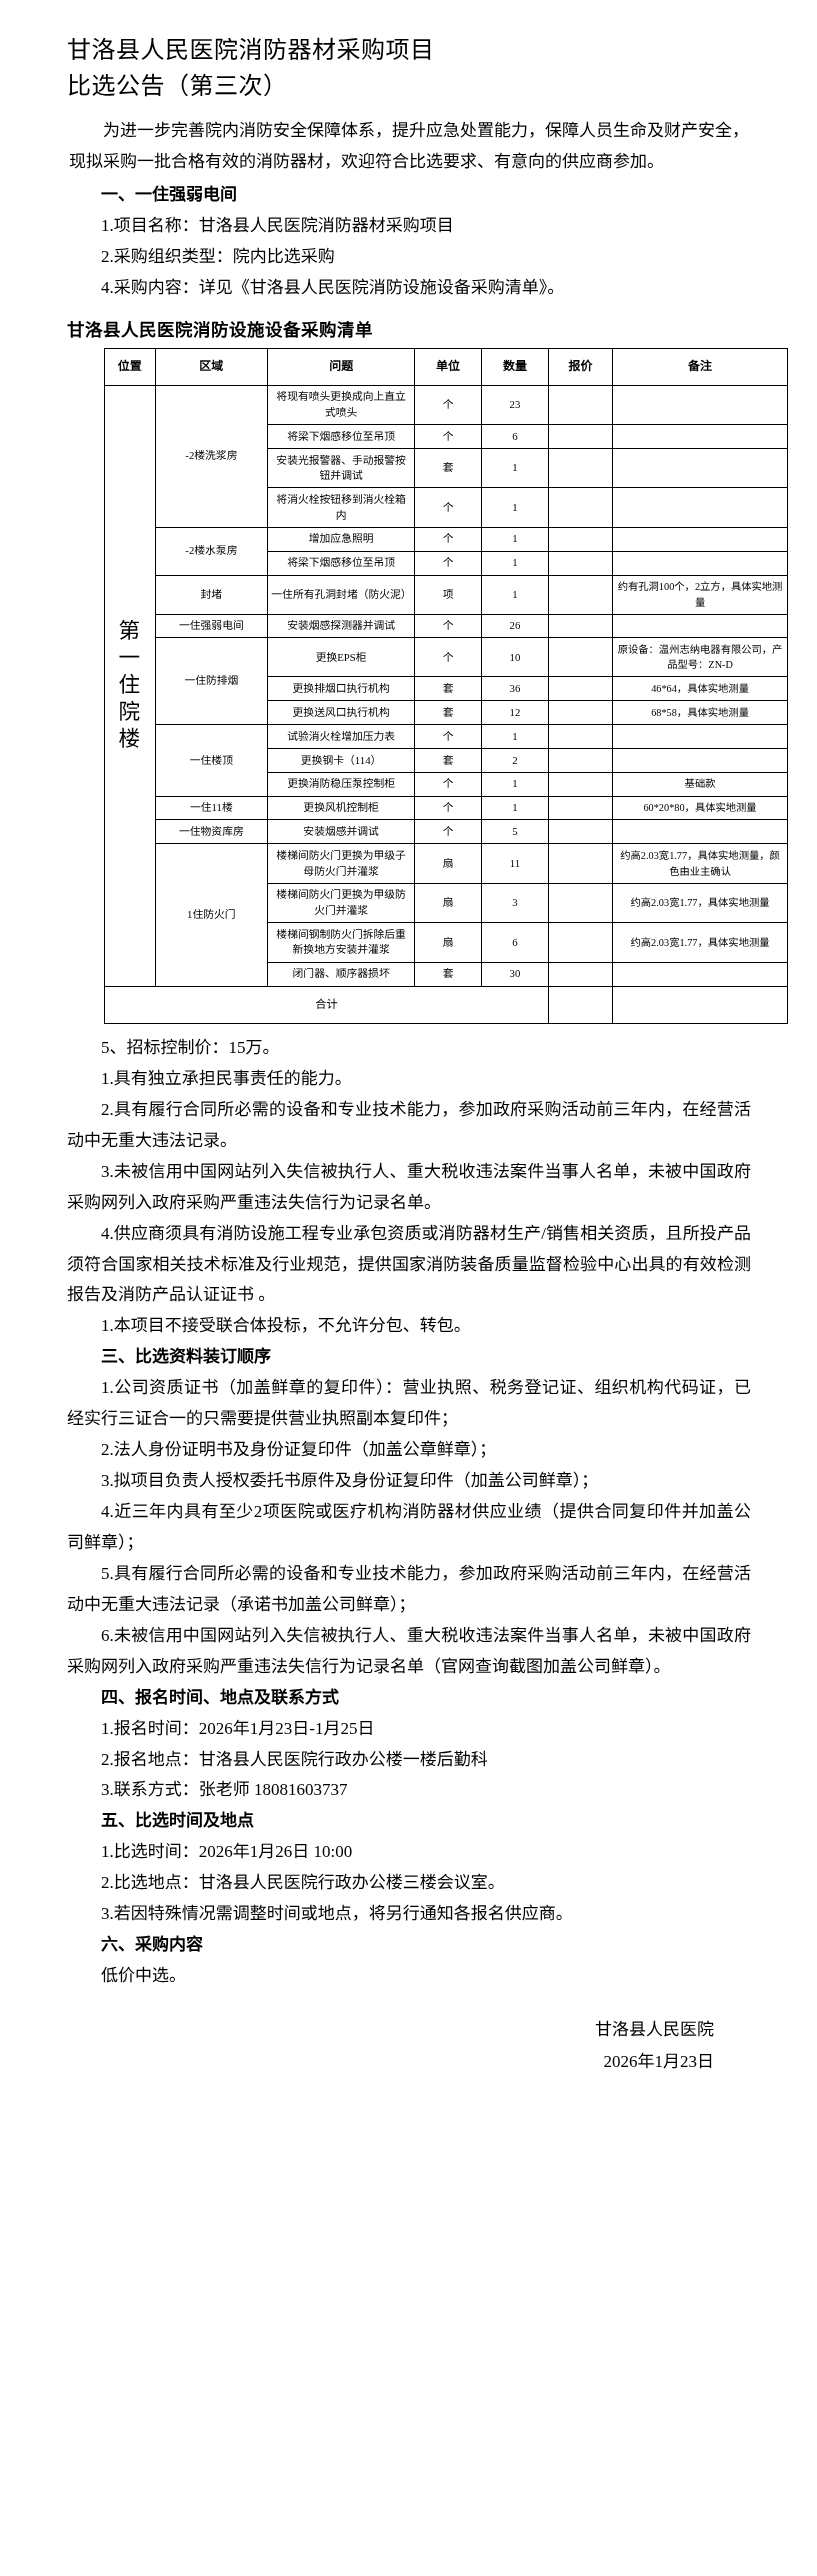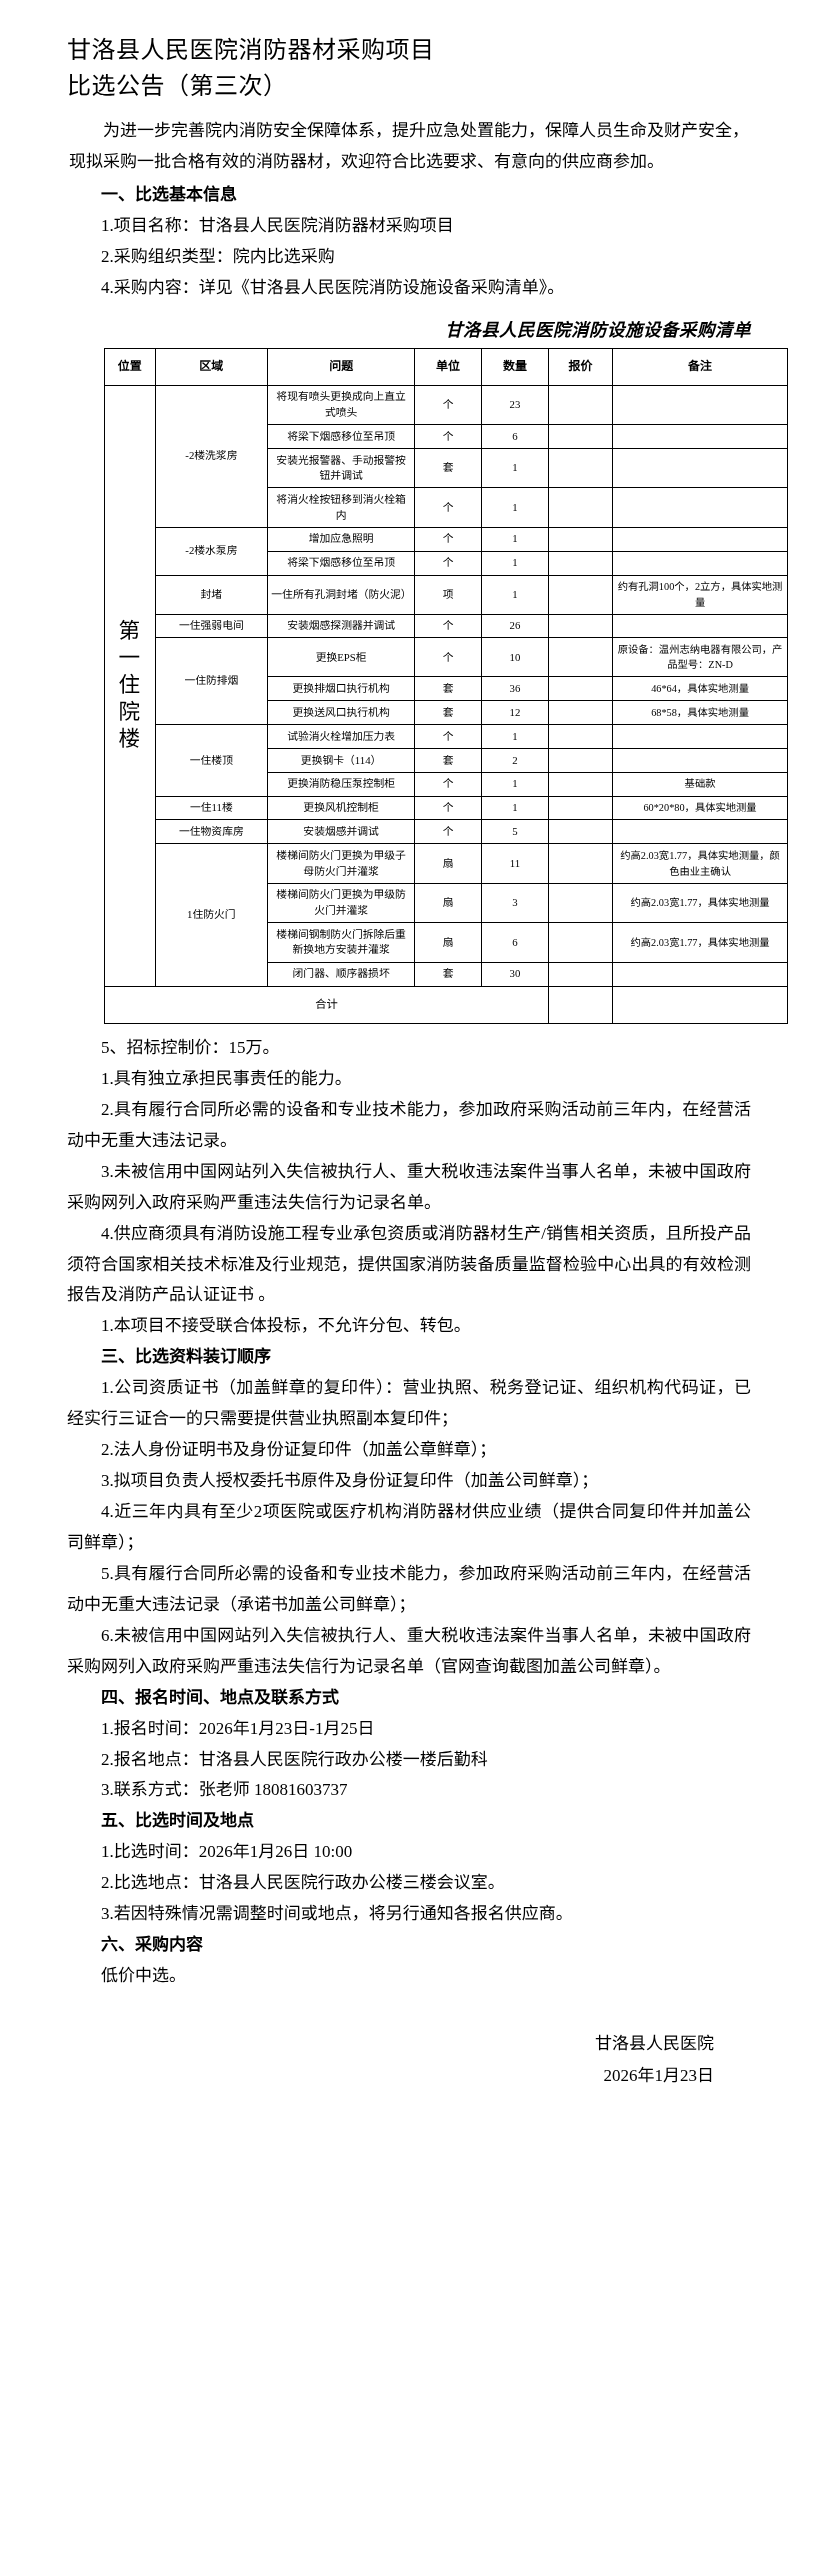--- a/index.html
+++ b/index.html
@@ -53,26 +53,25 @@
     line-height: 1.82;
     margin: 0;
     text-indent: 2em;
     text-align: justify;
     text-justify: inter-ideograph;
   }
   .gap-m { height: 9.3px; }
 
   
   .table-title {
-    text-align: right;
+    text-align: left;
     font-size: 17.5px;
     font-weight: bold;
     margin: 12.4px 0 7.2px 0;
     letter-spacing: 0.5px;
-    font-style: italic;
   }
   table.list {
     border-collapse: collapse;
     width: 100%;
     table-layout: fixed;
     font-size: 10.8px;
     line-height: 1.45;
     margin-left: 37px;
   }
   table.list th,
@@ -108,21 +107,21 @@
   col.c-pos   { width: 7.4%; }
   col.c-area  { width: 16.5%; }
   col.c-issue { width: 21.5%; }
   col.c-unit  { width: 9.8%; }
   col.c-qty   { width: 9.8%; }
   col.c-price { width: 9.4%; }
   col.c-note  { width: 25.6%; }
 
   
   .sign {
-    margin-top: 36px;
+    margin-top: 22px;
     text-align: right;
     font-size: 17px;
     line-height: 1.9;
     padding-right: 37px;
   }
   .sign div { white-space: nowrap; }
 </style>
 </head>
 <body>
 
@@ -130,21 +129,21 @@
 
   <h1 class="doc-title">
     <span>甘洛县人民医院消防器材采购项目</span>
     <span class="line2">比选公告（第三次）</span>
   </h1>
 
   <div class="gap-m"></div>
 
   <p class="para">为进一步完善院内消防安全保障体系，提升应急处置能力，保障人员生命及财产安全，现拟采购一批合格有效的消防器材，欢迎符合比选要求、有意向的供应商参加。</p>
 
-  <p class="sec-head">一、比选基本信息</p>
+  <p class="sec-head">一、一住强弱电间</p>
   <p class="item">1.项目名称：甘洛县人民医院消防器材采购项目</p>
   <p class="item">2.采购组织类型：院内比选采购</p>
   <p class="item">4.采购内容：详见《甘洛县人民医院消防设施设备采购清单》。</p>
 
   <div class="table-title">甘洛县人民医院消防设施设备采购清单</div>
 
   <table class="list">
     <colgroup>
       <col class="c-pos">
         <col class="c-area">

